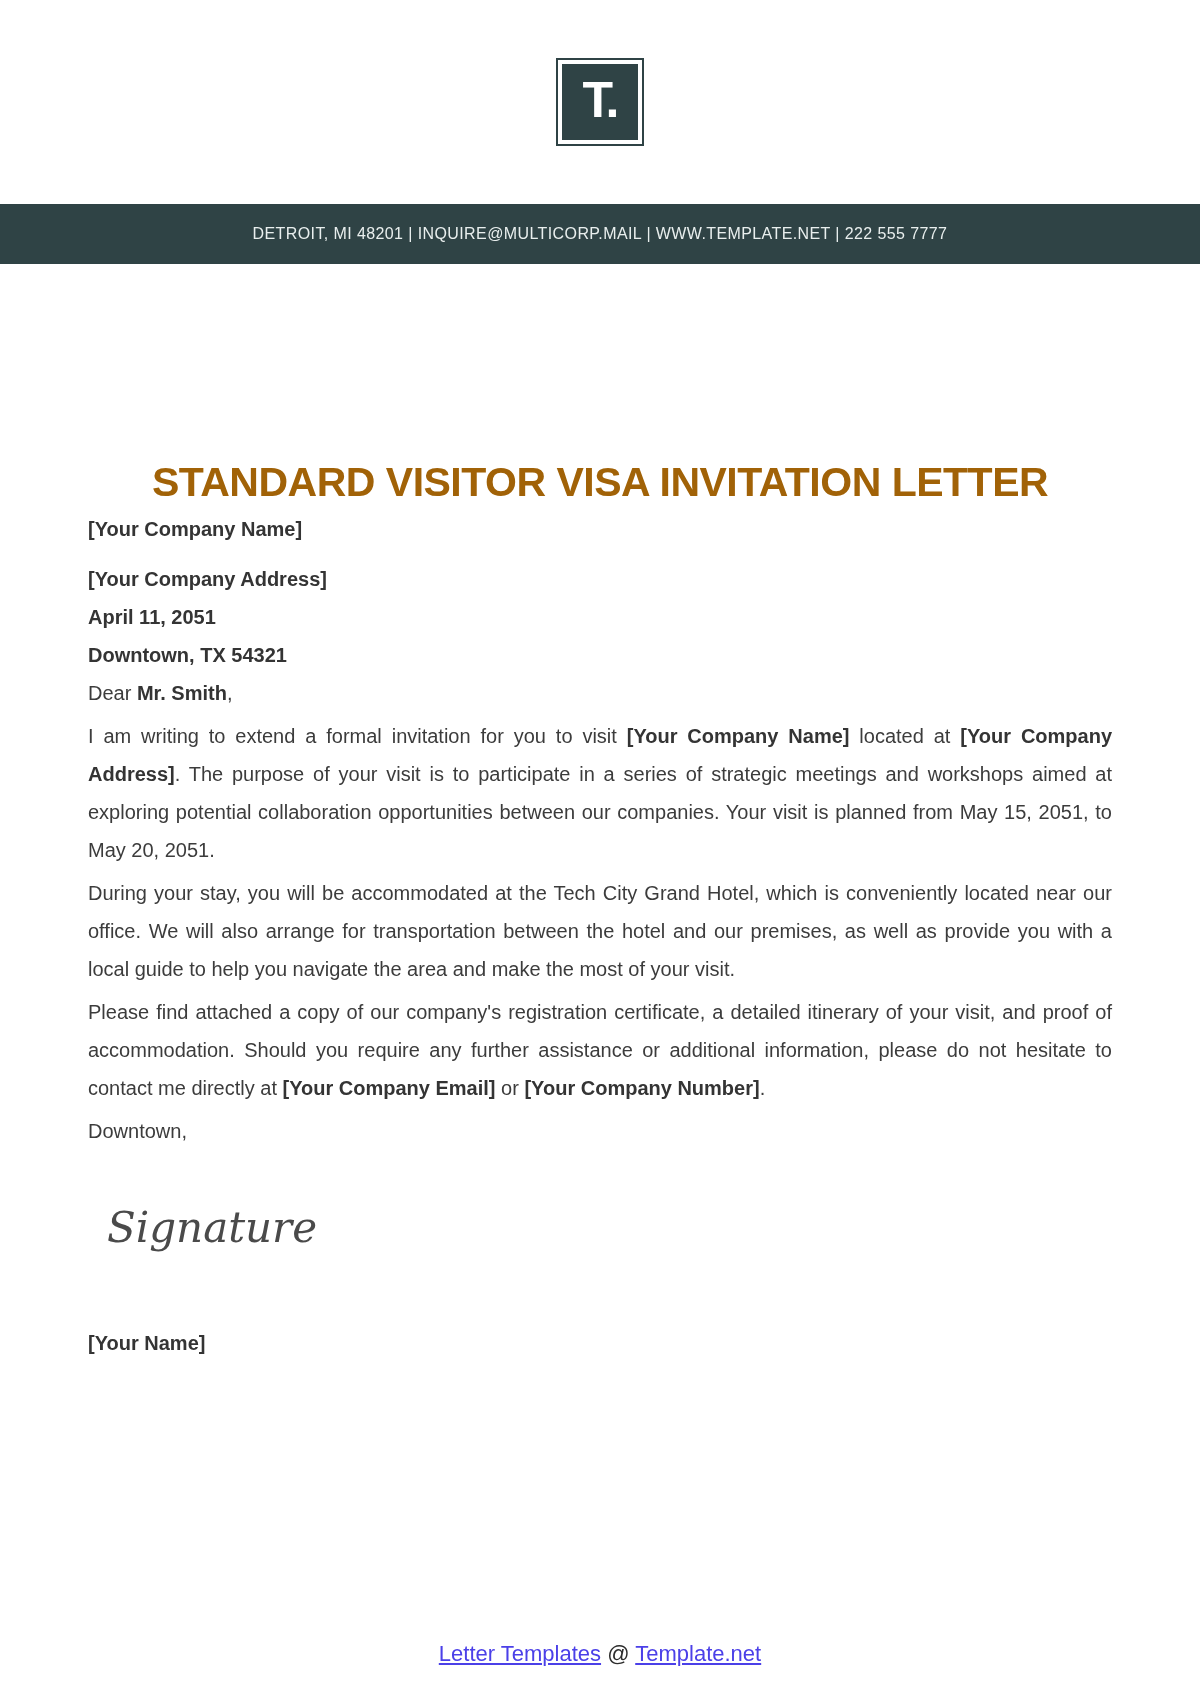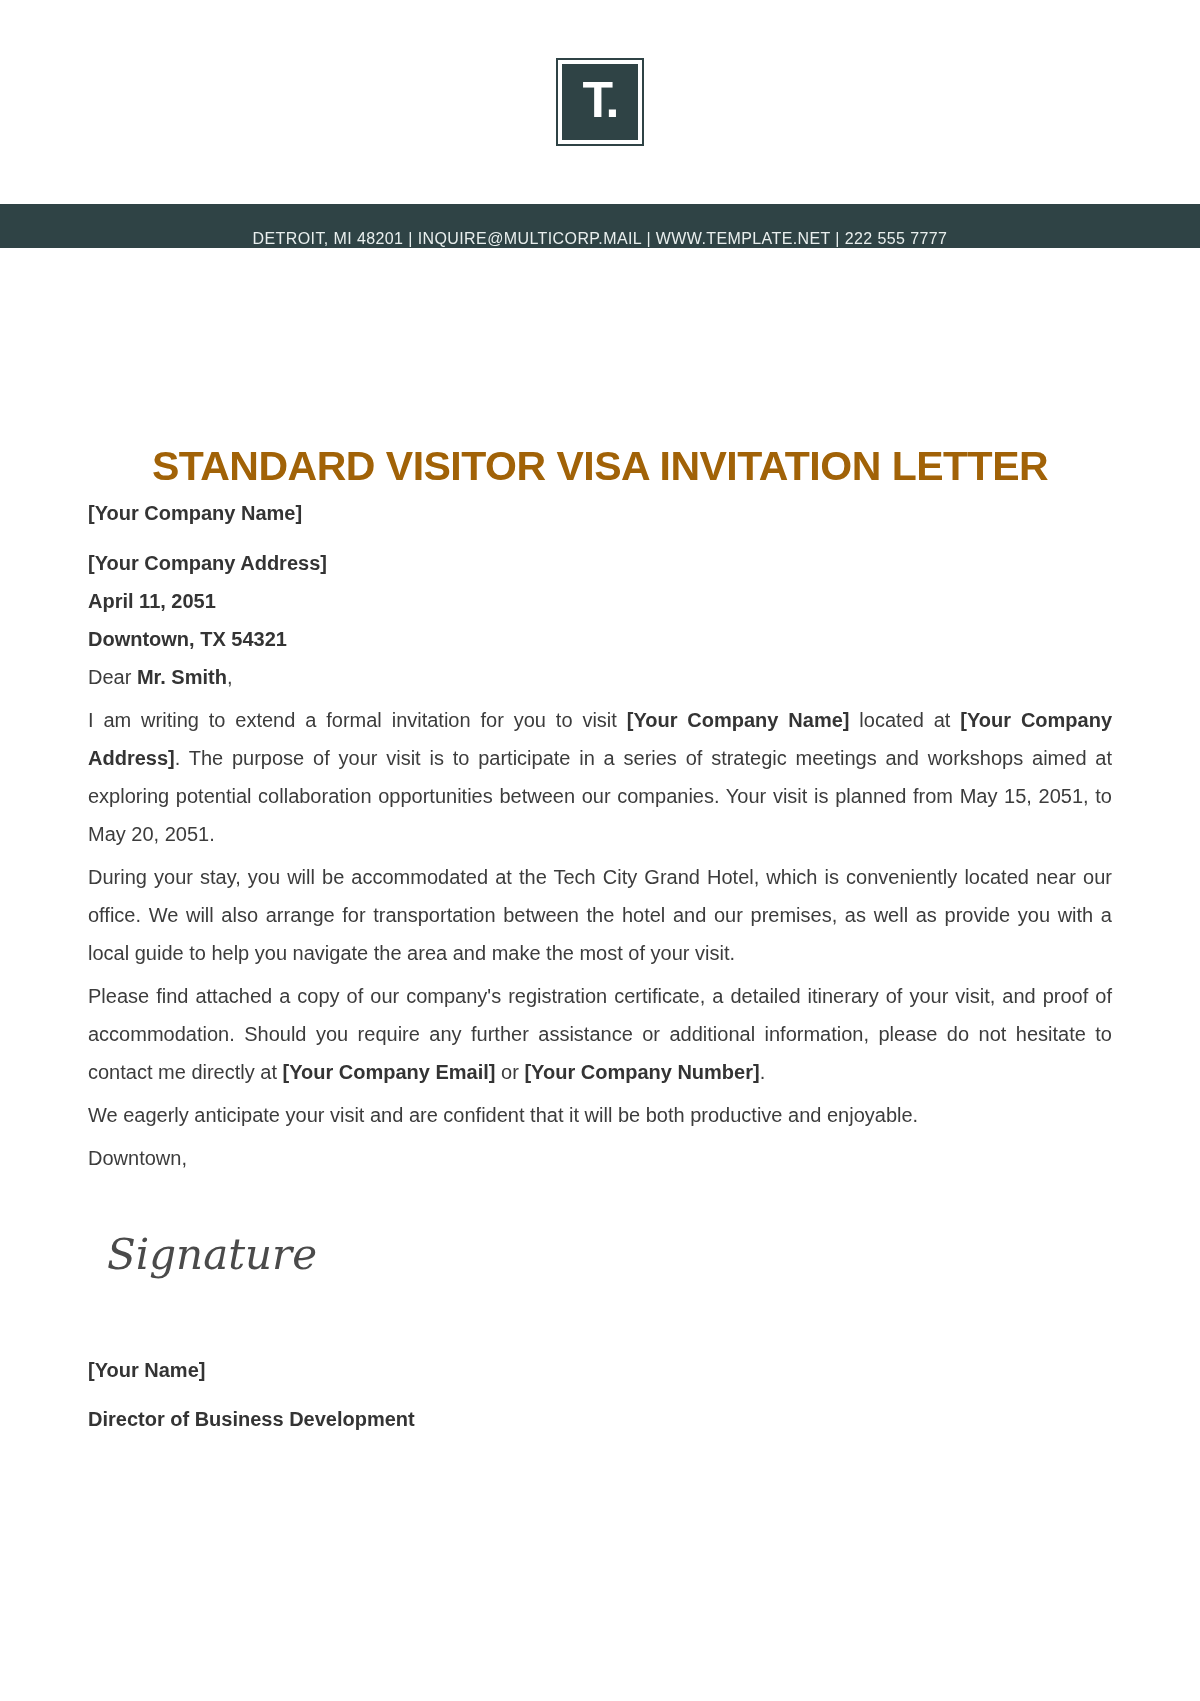--- a/index.html
+++ b/index.html
@@ -40,24 +40,24 @@
     justify-content:center;
     font-size:50px;
     font-weight:700;
     letter-spacing:-2px;
     padding-bottom:4px;
   }
   
   .contact-bar{
     margin-top:58px;
     width:100%;
-    height:44px;
+    height:60px;
     background:var(--accent);
     display:flex;
-    align-items:flex-end;
+    align-items:center;
     justify-content:center;
   }
   .contact-bar span{
     color:#e9efee;
     font-size:16px;
     letter-spacing:0.4px;
   }
   
   .content{
     margin:0 88px;
@@ -135,24 +135,25 @@
     <div class="bold-line company-name">[Your Company Name]</div>
     <div class="bold-line">[Your Company Address]</div>
     <div class="bold-line">April 11, 2051</div>
     <div class="bold-line">Downtown, TX 54321</div>
 
     <div id="letter-body">
         <div class="body-par"><span>Dear </span><span class="b">Mr. Smith</span><span>,</span></div>
         <div class="body-par"><span>I am writing to extend a formal invitation for you to visit </span><span class="b">[Your Company Name]</span><span> located at </span><span class="b">[Your Company Address]</span><span>. The purpose of your visit is to participate in a series of strategic meetings and workshops aimed at exploring potential collaboration opportunities between our companies. Your visit is planned from May 15, 2051, to May 20, 2051.</span></div>
         <div class="body-par"><span>During your stay, you will be accommodated at the Tech City Grand Hotel, which is conveniently located near our office. We will also arrange for transportation between the hotel and our premises, as well as provide you with a local guide to help you navigate the area and make the most of your visit.</span></div>
         <div class="body-par"><span>Please find attached a copy of our company's registration certificate, a detailed itinerary of your visit, and proof of accommodation. Should you require any further assistance or additional information, please do not hesitate to contact me directly at </span><span class="b">[Your Company Email]</span><span> or </span><span class="b">[Your Company Number]</span><span>.</span></div>
-        <div class="body-par"><span>We eagerly anticipate your visit and are confident that it will be both productive and enjoyable.</span></div>
         <div class="body-par"><span>Downtown,</span></div>
       </div>
 
     <div class="signature">Signature</div>
 
     <div class="bold-line closing-name">[Your Name]</div>
-    <div class="bold-line closing-title">Director of Business Development</div>
   </div>
 
+  <div class="footer">
+    <a>Letter Templates</a><span> @ </span><a>Template.net</a>
+  </div>
 
 </div>
 
 </body></html>

